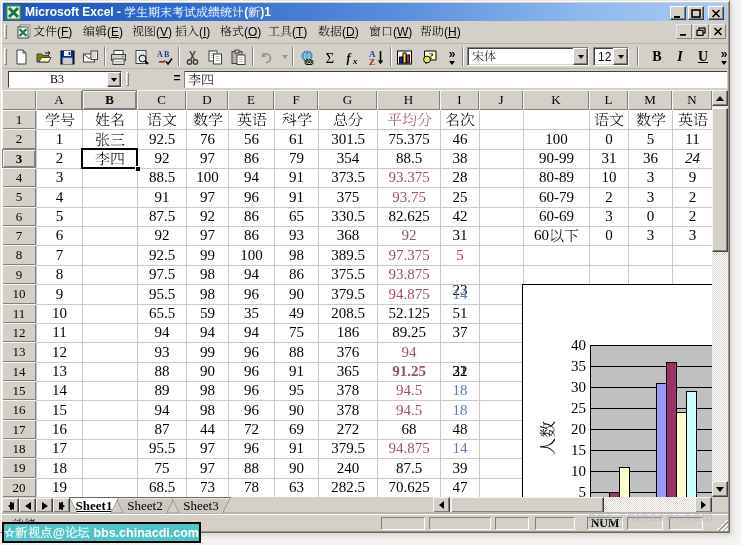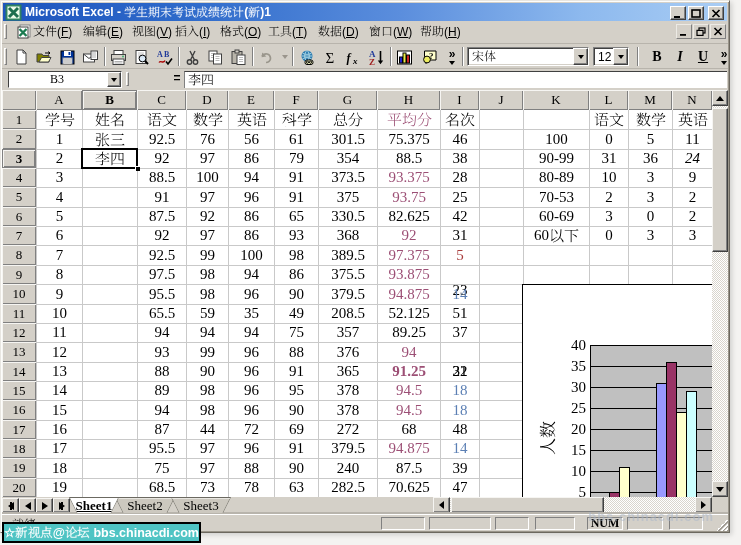--- a/index.html
+++ b/index.html
@@ -697,21 +697,21 @@
         <div class="cell" style="left: 627px; top: 79px; width: 43px; height: 17px;">3</div>
         <div class="cell" style="left: 671px; top: 79px; width: 39px; height: 17px;">9</div>
         <div class="cell" style="left: 35px; top: 98px; width: 45px; height: 18px;">4</div>
         <div class="cell" style="left: 136px; top: 98px; width: 48px; height: 18px;">91</div>
         <div class="cell" style="left: 185px; top: 98px; width: 41px; height: 18px;">97</div>
         <div class="cell" style="left: 227px; top: 98px; width: 45px; height: 18px;">96</div>
         <div class="cell" style="left: 273px; top: 98px; width: 43px; height: 18px;">91</div>
         <div class="cell" style="left: 317px; top: 98px; width: 58px; height: 18px;">375</div>
         <div class="cell violet" style="left: 376px; top: 98px; width: 62px; height: 18px;">93.75</div>
         <div class="cell" style="left: 439px; top: 98px; width: 38px; height: 18px;">25</div>
-        <div class="cell" style="left: 522px; top: 98px; width: 65px; height: 18px;">70-53</div>
+        <div class="cell" style="left: 522px; top: 98px; width: 65px; height: 18px;">60-79</div>
         <div class="cell" style="left: 588px; top: 98px; width: 38px; height: 18px;">2</div>
         <div class="cell" style="left: 627px; top: 98px; width: 43px; height: 18px;">3</div>
         <div class="cell" style="left: 671px; top: 98px; width: 39px; height: 18px;">2</div>
         <div class="cell" style="left: 35px; top: 118px; width: 45px; height: 17px;">5</div>
         <div class="cell" style="left: 136px; top: 118px; width: 48px; height: 17px;">87.5</div>
         <div class="cell" style="left: 185px; top: 118px; width: 41px; height: 17px;">92</div>
         <div class="cell" style="left: 227px; top: 118px; width: 45px; height: 17px;">86</div>
         <div class="cell" style="left: 273px; top: 118px; width: 43px; height: 17px;">65</div>
         <div class="cell" style="left: 317px; top: 118px; width: 58px; height: 17px;">330.5</div>
         <div class="cell" style="left: 376px; top: 118px; width: 62px; height: 17px;">82.625</div>
@@ -766,21 +766,21 @@
         <div class="cell" style="left: 227px; top: 215px; width: 45px; height: 17px;">35</div>
         <div class="cell" style="left: 273px; top: 215px; width: 43px; height: 17px;">49</div>
         <div class="cell" style="left: 317px; top: 215px; width: 58px; height: 17px;">208.5</div>
         <div class="cell" style="left: 376px; top: 215px; width: 62px; height: 17px;">52.125</div>
         <div class="cell" style="left: 439px; top: 215px; width: 38px; height: 17px;">51</div>
         <div class="cell" style="left: 35px; top: 234px; width: 45px; height: 17px;">11</div>
         <div class="cell" style="left: 136px; top: 234px; width: 48px; height: 17px;">94</div>
         <div class="cell" style="left: 185px; top: 234px; width: 41px; height: 17px;">94</div>
         <div class="cell" style="left: 227px; top: 234px; width: 45px; height: 17px;">94</div>
         <div class="cell" style="left: 273px; top: 234px; width: 43px; height: 17px;">75</div>
-        <div class="cell" style="left: 317px; top: 234px; width: 58px; height: 17px;">357</div>
+        <div class="cell" style="left: 317px; top: 234px; width: 58px; height: 17px;">186</div>
         <div class="cell" style="left: 376px; top: 234px; width: 62px; height: 17px;">89.25</div>
         <div class="cell" style="left: 439px; top: 234px; width: 38px; height: 17px;">37</div>
         <div class="cell" style="left: 35px; top: 253px; width: 45px; height: 18px;">12</div>
         <div class="cell" style="left: 136px; top: 253px; width: 48px; height: 18px;">93</div>
         <div class="cell" style="left: 185px; top: 253px; width: 41px; height: 18px;">99</div>
         <div class="cell" style="left: 227px; top: 253px; width: 45px; height: 18px;">96</div>
         <div class="cell" style="left: 273px; top: 253px; width: 43px; height: 18px;">88</div>
         <div class="cell" style="left: 317px; top: 253px; width: 58px; height: 18px;">376</div>
         <div class="cell violet" style="left: 376px; top: 253px; width: 62px; height: 18px;">94</div>
         <div class="cell" style="left: 439px; top: 253px; width: 38px; height: 18px; margin-top: 19px;">21</div>

